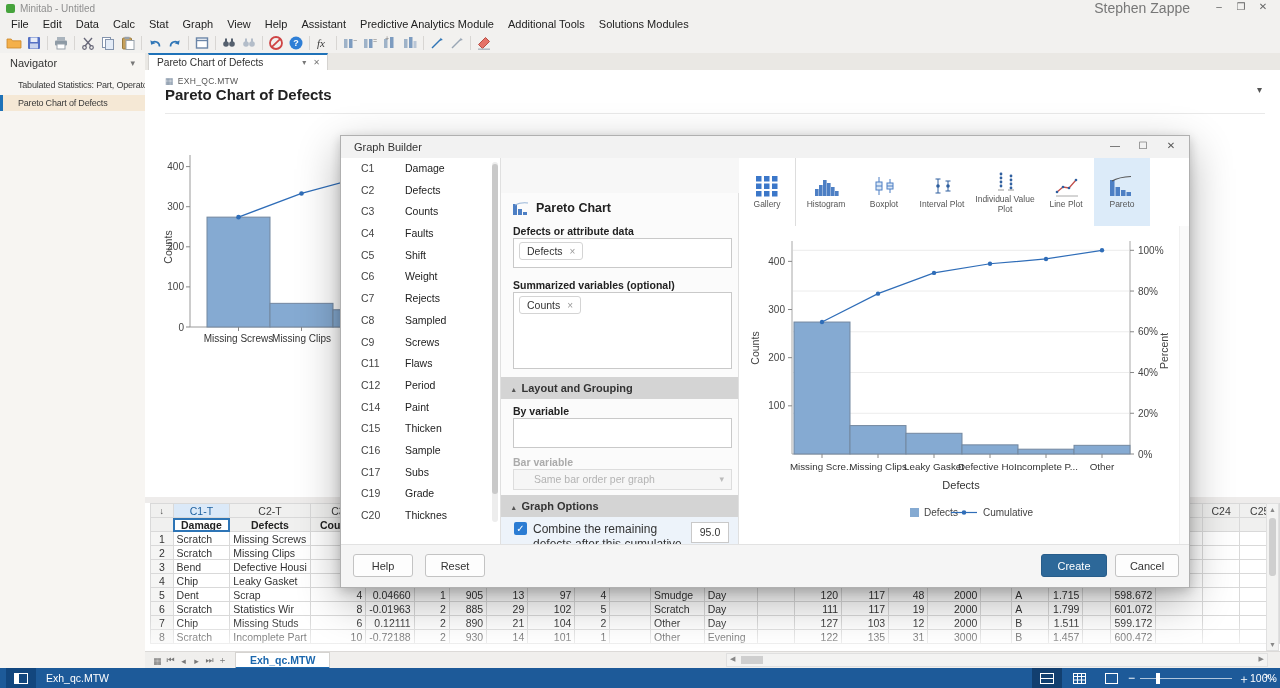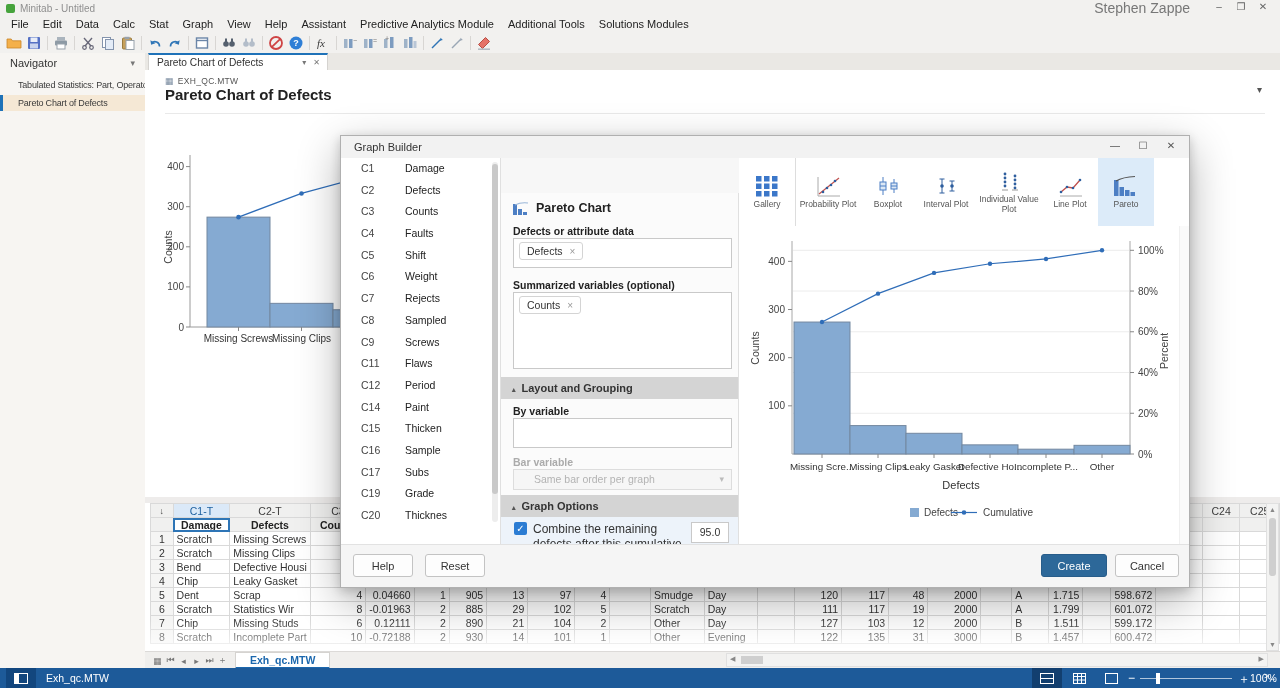--- a/index.html
+++ b/index.html
@@ -863,35 +863,34 @@
                     <rect x="10" y="8.5" width="5.5" height="5.5"></rect>
                     <rect x="18" y="8.5" width="5.5" height="5.5"></rect>
                     <rect x="2" y="16" width="5.5" height="5.5"></rect>
                     <rect x="10" y="16" width="5.5" height="5.5"></rect>
                     <rect x="18" y="16" width="5.5" height="5.5"></rect>
                   </g>
                 </svg>
               </div>
               <div>Gallery</div>
             </div>
-            <div class="gal-item" style="width: 64px;">
+            <div class="gal-item" style="width: 60px;">
               <div>
                 <svg width="26" height="22" viewBox="0 0 26 22">
-                  <line x1="3" y1="21" x2="3" y2="2" stroke="#aaa"></line>
-                  <line x1="3" y1="21" x2="25" y2="21" stroke="#aaa"></line>
-                  <line x1="4" y1="19" x2="24" y2="3" stroke="#c0504d" stroke-width="1.2"></line>
-                  <g fill="#2e5e9e">
-                    <circle cx="8" cy="17" r="1.3"></circle>
-                    <circle cx="12" cy="13" r="1.3"></circle>
-                    <circle cx="16" cy="10" r="1.3"></circle>
-                    <circle cx="20" cy="6" r="1.3"></circle>
+                  <g fill="#4d7fc4">
+                    <rect x="2" y="14" width="3.6" height="7"></rect>
+                    <rect x="6" y="10" width="3.6" height="11"></rect>
+                    <rect x="10" y="5" width="3.6" height="16"></rect>
+                    <rect x="14" y="8" width="3.6" height="13"></rect>
+                    <rect x="18" y="12" width="3.6" height="9"></rect>
+                    <rect x="22" y="16" width="3.6" height="5"></rect>
                   </g>
                 </svg>
               </div>
-              <div>Probability Plot</div>
+              <div>Histogram</div>
             </div>
             <div class="gal-item" style="width: 56px;">
               <div>
                 <svg width="26" height="22" viewBox="0 0 26 22">
                   <g stroke="#4d7fc4" fill="#dce8f5">
                     <line x1="8" y1="2" x2="8" y2="20"></line>
                     <rect x="5" y="7" width="6" height="8"></rect>
                     <line x1="5" y1="11" x2="11" y2="11"></line>
                     <line x1="19" y1="4" x2="19" y2="18"></line>
                     <rect x="16" y="8" width="6" height="6"></rect>

